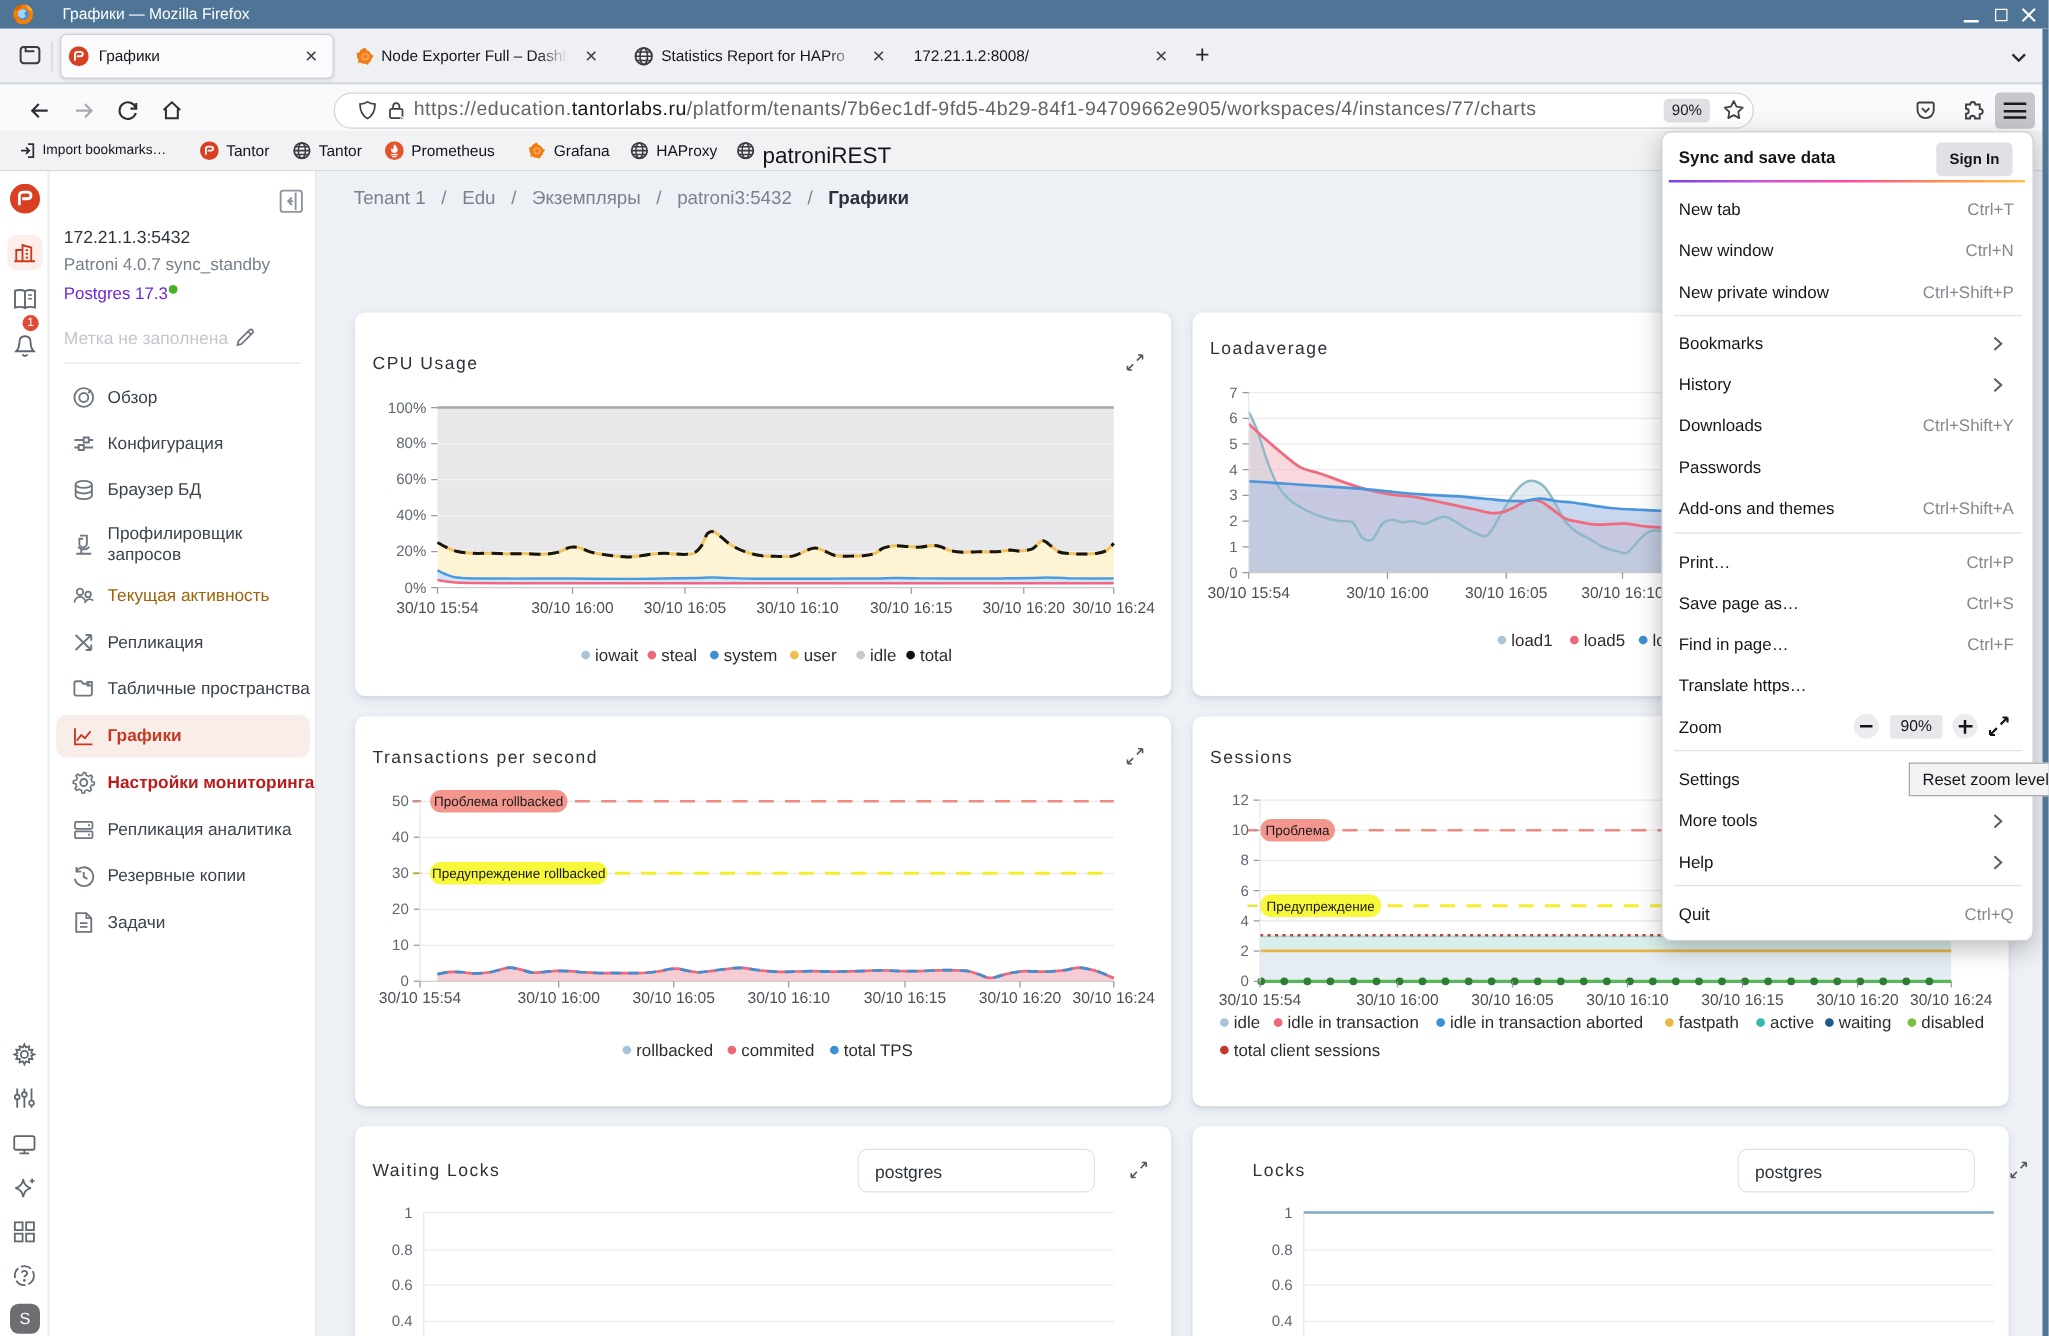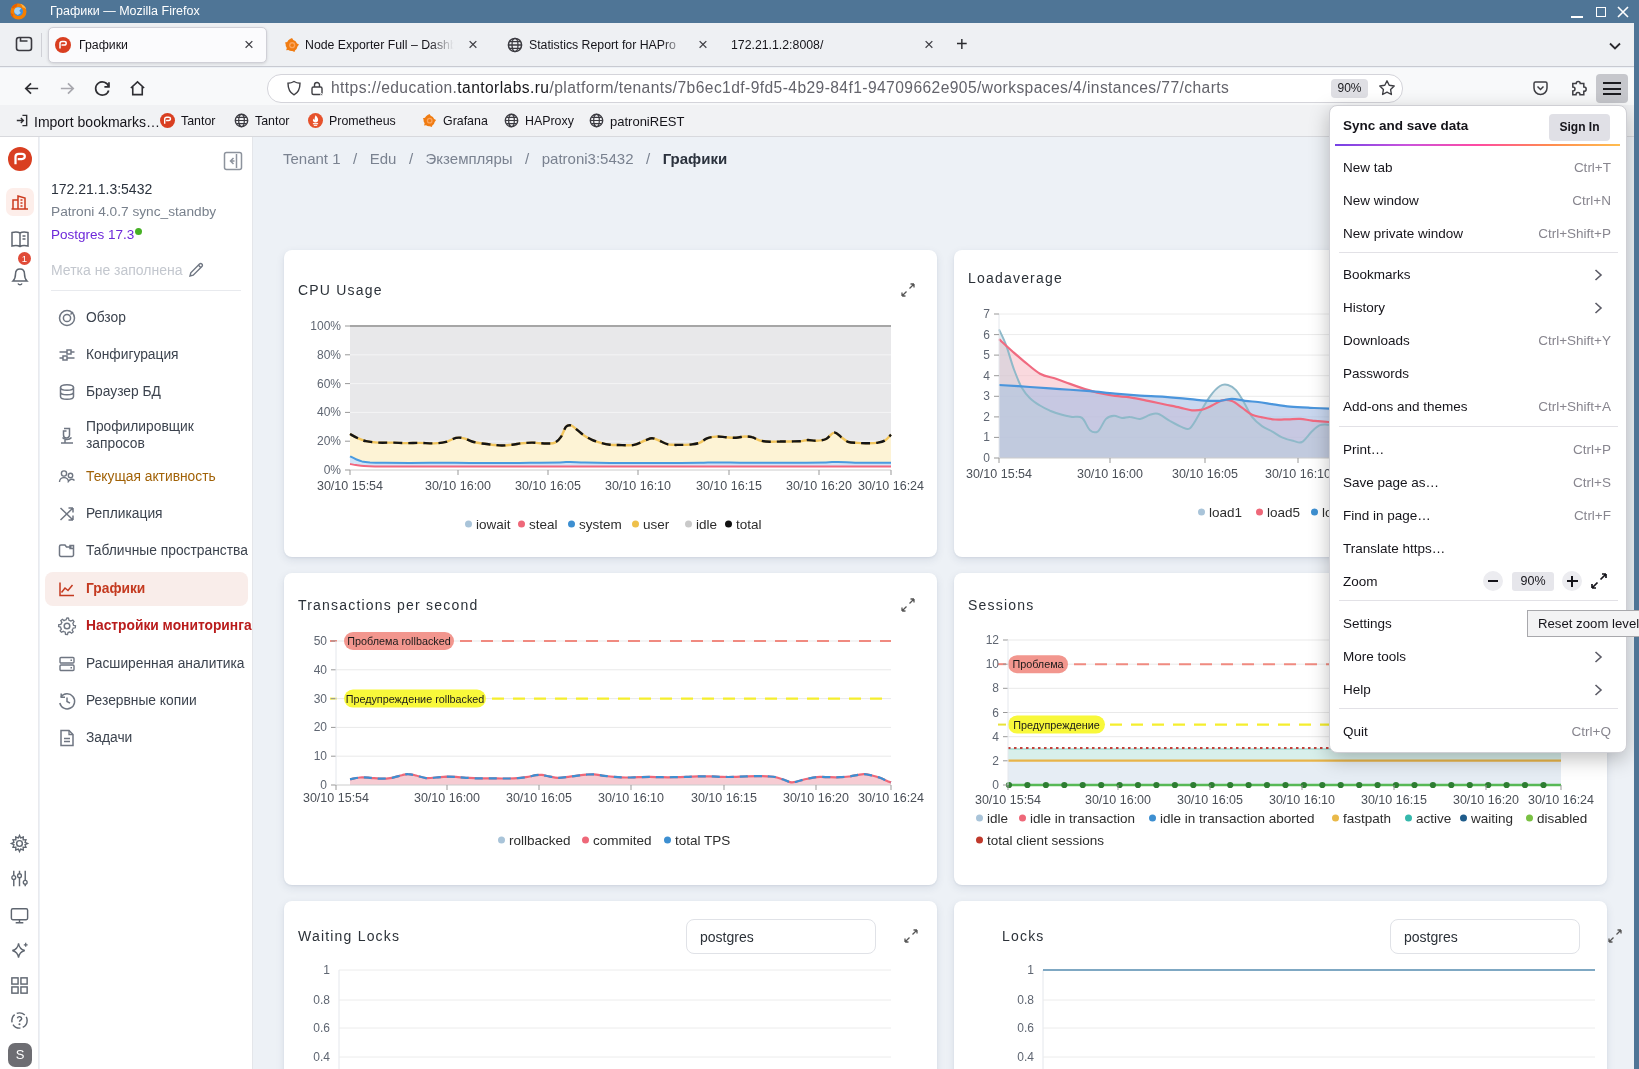--- a/index.html
+++ b/index.html
@@ -98,21 +98,21 @@
 <path d="M5.2 3.6 C5.2 2.4 6.1 1.6 7.2 1.6 C8.3 1.6 9.2 2.4 9.2 3.6 L12.8 3.6 L12.8 7.1 C14 7.1 15.2 7.9 15.2 9.2 C15.2 10.5 14 11.3 12.8 11.3 L12.8 14.8 L9 14.8 C9 13.6 8.2 12.6 7 12.6 C5.8 12.6 5 13.6 5 14.8 L1.8 14.8 L1.8 11 C3 11 4 10.2 4 9 C4 7.8 3 7 1.8 7 L1.8 3.6 Z" fill="none" stroke="#3f3f44" stroke-width="1.5"></path>
   </svg>
 <div class="abs" style="left:1596px;top:74px;width:32px;height:29px;background:#c6c7cc;border-radius:4px"></div>
 <div class="abs" style="left:1603px;top:82px;width:18px;height:2px;background:#1b1b1f"></div>
 <div class="abs" style="left:1603px;top:87.5px;width:18px;height:2px;background:#1b1b1f"></div>
 <div class="abs" style="left:1603px;top:93px;width:18px;height:2px;background:#1b1b1f"></div>
 <div class="abs" style="left:0;top:105px;width:1639px;height:32px;background:#f1f2f4;border-bottom:1px solid #d8d9dd"></div>
 <svg class="abs" style="left:14px;top:113px" width="15" height="15" viewBox="0 0 16 16">
 <path d="M9 2.5 L13.5 2.5 L13.5 13.5 L9 13.5 M3 8 L10 8 M7.3 5.3 L10 8 L7.3 10.7" fill="none" stroke="#2f2f33" stroke-width="1.5"></path>
   </svg>
-<div class="abs" style="left:34px;top:114px;font-size:14px;color:#15141a">Import bookmarks…</div>
+<div class="abs" style="left:34px;top:114px;font-size:11px;color:#15141a">Import bookmarks…</div>
 <svg class="abs" style="left:160px;top:113px" width="15" height="15" viewBox="0 0 16 16">
 <circle cx="8" cy="8" r="8" fill="#d93f21"></circle>
 <path d="M5 11.5 L5 6.5 Q5 4.5 7.2 4.5 L9.2 4.5 Q11.2 4.5 11.2 6.2 Q11.2 8 9.2 8 L6.5 8" fill="none" stroke="#fff" stroke-width="1.5"></path>
   </svg>
 <div class="abs" style="left:181px;top:114px;font-size:12.4px;color:#15141a">Tantor</div>
 <svg class="abs" style="left:234px;top:113px" width="15" height="15" viewBox="0 0 16 16">
 <circle cx="8" cy="8" r="6.6" fill="none" stroke="#3a3a40" stroke-width="1.5"></circle>
 <ellipse cx="8" cy="8" rx="3" ry="6.6" fill="none" stroke="#3a3a40" stroke-width="1.3"></ellipse>
 <path d="M1.6 8 L14.4 8 M2.6 4.6 L13.4 4.6 M2.6 11.4 L13.4 11.4" stroke="#3a3a40" stroke-width="1.3" fill="none"></path>
   </svg>
@@ -134,21 +134,21 @@
 <circle cx="8" cy="8" r="6.6" fill="none" stroke="#3a3a40" stroke-width="1.5"></circle>
 <ellipse cx="8" cy="8" rx="3" ry="6.6" fill="none" stroke="#3a3a40" stroke-width="1.3"></ellipse>
 <path d="M1.6 8 L14.4 8 M2.6 4.6 L13.4 4.6 M2.6 11.4 L13.4 11.4" stroke="#3a3a40" stroke-width="1.3" fill="none"></path>
   </svg>
 <div class="abs" style="left:525px;top:114px;font-size:12.4px;color:#15141a">HAProxy</div>
 <svg class="abs" style="left:589px;top:113px" width="15" height="15" viewBox="0 0 16 16">
 <circle cx="8" cy="8" r="6.6" fill="none" stroke="#3a3a40" stroke-width="1.5"></circle>
 <ellipse cx="8" cy="8" rx="3" ry="6.6" fill="none" stroke="#3a3a40" stroke-width="1.3"></ellipse>
 <path d="M1.6 8 L14.4 8 M2.6 4.6 L13.4 4.6 M2.6 11.4 L13.4 11.4" stroke="#3a3a40" stroke-width="1.3" fill="none"></path>
   </svg>
-<div class="abs" style="left:610px;top:114px;font-size:13px;color:#15141a">patroniREST</div>
+<div class="abs" style="left:610px;top:114px;font-size:18px;color:#15141a">patroniREST</div>
 <div class="abs" style="left:0;top:137px;width:39px;height:932px;background:#fff;border-right:1px solid #e9eaee"></div>
 <div class="abs" style="left:40px;top:137px;width:213px;height:932px;background:#fff;border-right:1px solid #e4e6ea"></div>
 <svg class="abs" style="left:8px;top:147px" width="24" height="24" viewBox="0 0 16 16">
 <circle cx="8" cy="8" r="8" fill="#d93f21"></circle>
 <path d="M5 11.5 L5 6.5 Q5 4.5 7.2 4.5 L9.2 4.5 Q11.2 4.5 11.2 6.2 Q11.2 8 9.2 8 L6.5 8" fill="none" stroke="#fff" stroke-width="1.5"></path>
   </svg>
 <div class="abs" style="left:6px;top:188px;width:28px;height:28px;background:#fdeeea;border-radius:7px"></div>
 <svg class="abs" style="left:10px;top:192px" width="20" height="20" viewBox="0 0 20 20">
 <path d="M3 17 L3 8 L8 8 M8 17 L8 4 L15 6 L15 17 M1.5 17 L18 17" fill="none" stroke="#cc3a1e" stroke-width="1.5"></path>
 <path d="M10.5 8 L12.5 8 M10.5 11 L12.5 11 M10.5 14 L12.5 14" stroke="#cc3a1e" stroke-width="1.4"></path>
@@ -251,21 +251,21 @@
 <svg class="abs" style="left:57px;top:616px" width="20" height="20" viewBox="0 0 20 20">
     <circle cx="10" cy="10" r="2.8" fill="none" stroke="#6f7682" stroke-width="1.5"></circle>
     <path d="M10 2 L11.5 2.2 L12 4.3 A6 6 0 0 1 13.9 5.1 L15.8 4.1 L17 5.6 L15.8 7.3 A6 6 0 0 1 16.5 9.3 L18.5 9.8 L18.3 11.8 L16.2 12.1 A6 6 0 0 1 15.2 14 L16.2 15.9 L14.6 17.2 L13 15.9 A6 6 0 0 1 11 16.5 L10.5 18.5 L8.5 18.3 L8.2 16.2 A6 6 0 0 1 6.3 15.3 L4.4 16.3 L3.1 14.7 L4.4 13.1 A6 6 0 0 1 3.6 11.1 L1.6 10.6 L1.8 8.6 L3.9 8.3 A6 6 0 0 1 4.9 6.5 L3.8 4.6 L5.4 3.3 L7 4.6 A6 6 0 0 1 9 3.9 Z" fill="none" stroke="#6f7682" stroke-width="1.3"></path>
   </svg>
 <div class="abs" style="left:86px;top:618px;font-size:13.8px;color:#b91c1c;font-weight:bold">Настройки мониторинга</div>
 <svg class="abs" style="left:57px;top:654px" width="20" height="20" viewBox="0 0 20 20">
     <rect x="3" y="3.5" width="14" height="5.5" rx="1" fill="none" stroke="#6f7682" stroke-width="1.4"></rect>
     <rect x="3" y="11" width="14" height="5.5" rx="1" fill="none" stroke="#6f7682" stroke-width="1.4"></rect>
     <path d="M13.5 6.2 L15 6.2 M13.5 13.7 L15 13.7" stroke="#6f7682" stroke-width="1.6"></path>
   </svg>
-<div class="abs" style="left:86px;top:656px;font-size:13.8px;color:#3c434e;font-weight:normal">Расширенная аналитика</div>
+<div class="abs" style="left:86px;top:656px;font-size:13.8px;color:#3c434e;font-weight:normal">Репликация аналитика</div>
 <svg class="abs" style="left:57px;top:691px" width="20" height="20" viewBox="0 0 20 20">
     <path d="M4 6 A7.5 7.5 0 1 1 2.8 12" fill="none" stroke="#6f7682" stroke-width="1.5"></path>
     <path d="M4.2 2.5 L4.2 6.3 L8 6.3" fill="none" stroke="#6f7682" stroke-width="1.5"></path>
     <path d="M10 6.5 L10 10.5 L13 12.2" fill="none" stroke="#6f7682" stroke-width="1.5"></path>
   </svg>
 <div class="abs" style="left:86px;top:693px;font-size:13.8px;color:#3c434e;font-weight:normal">Резервные копии</div>
 <svg class="abs" style="left:57px;top:728px" width="20" height="20" viewBox="0 0 20 20">
     <path d="M4 2.5 L12 2.5 L16 6.5 L16 17.5 L4 17.5 Z" fill="none" stroke="#6f7682" stroke-width="1.5"></path>
     <path d="M12 2.5 L12 6.5 L16 6.5" fill="none" stroke="#6f7682" stroke-width="1.3"></path>
     <path d="M7 10.5 L13 10.5 M7 13.5 L13 13.5" stroke="#6f7682" stroke-width="1.4"></path>

